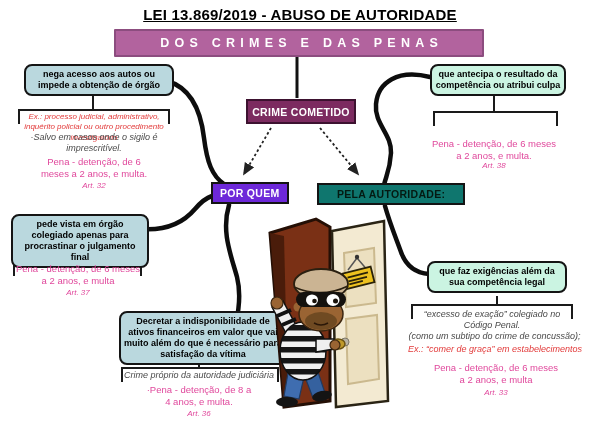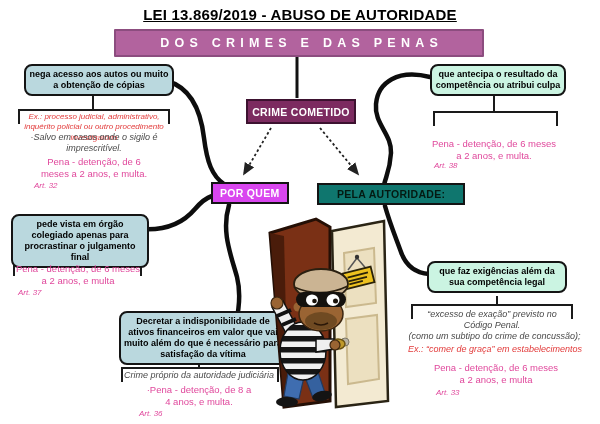--- a/index.html
+++ b/index.html
@@ -17,34 +17,34 @@
     background:#b2639e;border:2px solid #8c4d7f;border-radius:1px;
     display:flex;align-items:center;justify-content:center;
     color:#fff;font-weight:bold;font-size:12.5px;letter-spacing:.42em;text-indent:.42em;
   }
   .hub{
     display:flex;align-items:center;justify-content:center;
     font-weight:bold;font-size:10.5px;text-align:center;
     border:2px solid #141414;
   }
   #crime-box{left:246px;top:99px;width:106px;height:21px;background:#7c2b60;color:#fff;border-color:#3d1230;letter-spacing:.3px;}
-  #porquem-box{left:211px;top:182px;padding:3px 7px;background:#d946ef;color:#fff;letter-spacing:.3px;}
+  #porquem-box{left:211px;top:182px;padding:3px 7px;background:#6d28d9;color:#fff;letter-spacing:.3px;}
   #pela-box{left:317px;top:183px;padding:3px 18px;background:#0f766e;color:#041a12;letter-spacing:.3px;}
   .node-box{
     border:2px solid #141414;border-radius:8px;
     font-weight:bold;font-size:9px;line-height:1.22;color:#000;
     text-align:center;padding:3px 2px;
   }
   .blue{background:#bad8de;}
   .mint{background:#cbf4e2;}
   .note{font-style:italic;color:#4a4a4a;font-size:9px;line-height:1.25;text-align:center;}
   .ex{font-style:italic;color:#e23a3a;font-size:8px;line-height:1.3;text-align:center;}
   .ex2{font-style:italic;color:#e23a3a;font-size:9px;line-height:1.3;text-align:center;}
   .pena{color:#e0489c;font-size:9.5px;line-height:1.3;text-align:center;}
-  .art{color:#e0489c;font-style:italic;font-size:8px;text-align:left;}
+  .art{color:#e0489c;font-style:italic;font-size:8px;text-align:center;}
   svg{display:block;}
   #connector-layer{left:0;top:0;pointer-events:none;}
 </style>
 </head>
 <body>
 
 <div id="canvas">
 
   <svg id="connector-layer" class="abs" width="600" height="424" viewBox="0 0 600 424">
     <defs>
@@ -71,41 +71,41 @@
     <path d="M497,296 L497,305 M412,319 L412,305 L572,305 L572,319" fill="none" stroke="#1a1a1a" stroke-width="2"></path>
   </svg>
 
   <div id="page-title" class="abs">LEI 13.869/2019 - ABUSO DE AUTORIDADE</div>
   <div id="banner" class="abs">DOS CRIMES E DAS PENAS</div>
 
   <div id="crime-box" class="abs hub">CRIME COMETIDO</div>
   <div id="porquem-box" class="abs hub">POR QUEM</div>
   <div id="pela-box" class="abs hub">PELA AUTORIDADE:</div>
 
-  <div class="abs node-box blue" style="left:24px;top:64px;width:142px;">nega acesso aos autos ou muito a obtenção de cópias</div>
+  <div class="abs node-box blue" style="left:24px;top:64px;width:142px;">nega acesso aos autos ou impede a obtenção de órgão</div>
   <div class="abs ex" style="left:15px;top:112px;width:158px;">Ex.: processo judicial, administrativo, inquérito policial ou outro procedimento investigatório</div>
   <div class="abs note" style="left:29px;top:132px;width:130px;">·Salvo em casos onde o sigilo é imprescritível.</div>
   <div class="abs pena" style="left:36px;top:156px;width:116px;">Pena - detenção, de 6 meses a 2 anos, e multa.</div>
   <div class="abs art" style="left:34px;top:181px;width:120px;">Art. 32</div>
 
   <div class="abs node-box blue" style="left:11px;top:214px;width:130px;">pede vista em órgão colegiado apenas para procrastinar o julgamento final</div>
   <div class="abs pena" style="left:14px;top:263px;width:128px;">Pena - detenção, de 6 meses a 2 anos, e multa</div>
   <div class="abs art" style="left:18px;top:288px;width:120px;">Art. 37</div>
 
   <div class="abs node-box blue" style="left:119px;top:311px;width:160px;">Decretar a indisponibilidade de ativos financeiros em valor que vai muito além do que é necessário para satisfação da vítima</div>
   <div class="abs note" style="left:114px;top:370px;width:170px;">Crime próprio da autoridade judiciária</div>
   <div class="abs pena" style="left:144px;top:384px;width:110px;">·Pena - detenção, de 8 a 4 anos, e multa.</div>
   <div class="abs art" style="left:139px;top:409px;width:120px;">Art. 36</div>
 
   <div class="abs node-box mint" style="left:430px;top:64px;width:128px;">que antecipa o resultado da competência ou atribui culpa</div>
   <div class="abs pena" style="left:430px;top:138px;width:128px;">Pena - detenção, de 6 meses a 2 anos, e multa.</div>
   <div class="abs art" style="left:434px;top:161px;width:120px;">Art. 38</div>
 
   <div class="abs node-box mint" style="left:427px;top:261px;width:132px;">que faz exigências além da sua competência legal</div>
-  <div class="abs note" style="left:412px;top:309px;width:160px;">“excesso de exação” previsto no Código Penal.</div>
+  <div class="abs note" style="left:412px;top:309px;width:160px;">“excesso de exação” colegiado no Código Penal.</div>
   <div class="abs note" style="left:397px;top:331px;width:195px;">(como um subtipo do crime de concussão);</div>
   <div class="abs ex2" style="left:400px;top:344px;width:190px;">Ex.: “comer de graça” em estabelecimentos</div>
   <div class="abs pena" style="left:430px;top:362px;width:132px;">Pena - detenção, de 6 meses a 2 anos, e multa</div>
   <div class="abs art" style="left:436px;top:388px;width:120px;">Art. 33</div>
 
   <svg class="abs" style="left:258px;top:215px;" width="135" height="195" viewBox="0 0 135 195">
 
     <polygon points="12,18 58,4 72,12 72,186 26,192" fill="#7a3015" stroke="#240f05" stroke-width="3"></polygon>
     <polygon points="12,18 26,21 30,188 26,192" fill="#4a1c0a"></polygon>
 

